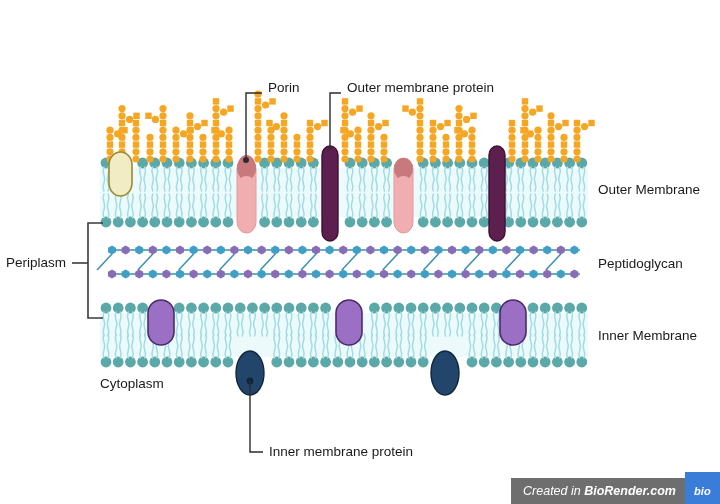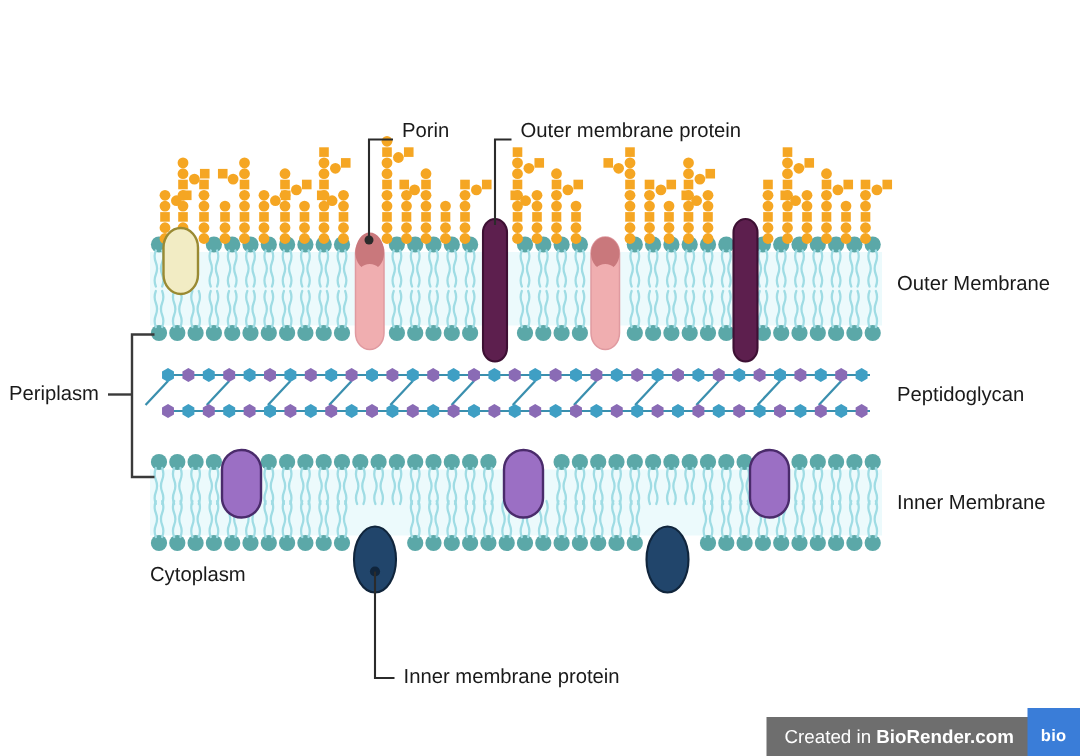--- a/index.html
+++ b/index.html
@@ -17,20 +17,21 @@
   }
   .lbl-left{text-anchor:end;}
   .leader{stroke:#2b2b2b;stroke-width:1.4;fill:none;}
   .bracket{stroke:#3a3a3a;stroke-width:1.6;fill:none;}
 
   
   #watermark{
     position:absolute;right:0;bottom:0;height:26px;
     background:#6e6e6e;display:flex;align-items:center;
     padding:0 0 0 12px;
+    font-style:italic;
   }
   #wm-text{
     color:#ffffff;font-size:12.5px;
     font-family:"Liberation Sans", sans-serif;white-space:nowrap;
   }
   #wm-text b{font-weight:bold;}
   #wm-badge{
     margin-left:9px;background:#3a7dd8;color:#fff;
     height:38px;display:flex;align-items:center;justify-content:center;
     padding:0 9px;font-size:11px;font-weight:bold;

